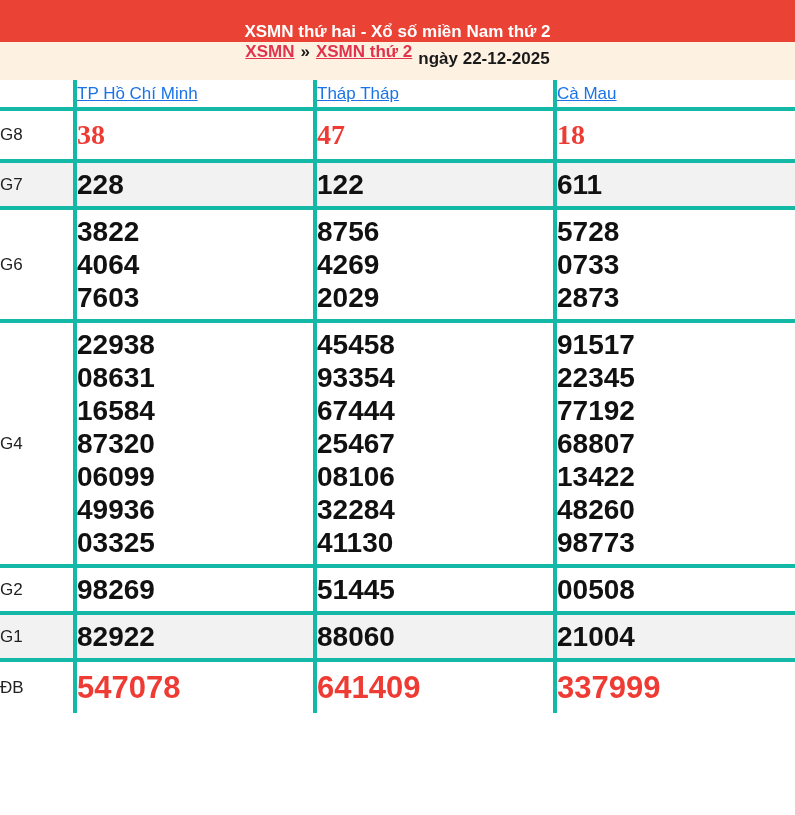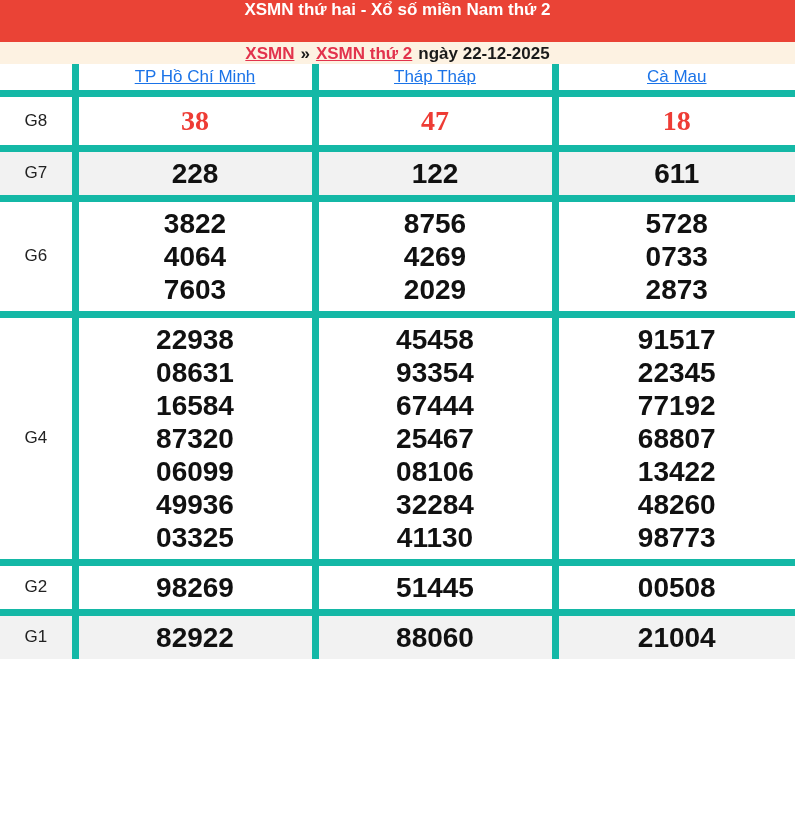--- a/index.html
+++ b/index.html
@@ -9,35 +9,35 @@
     font-family: "Liberation Sans", "DejaVu Sans", sans-serif;
     color: #1a1a1a;
   }
   .page { width: 795px; }
 
   
   .banner {
     background: var(--banner-red, #ea4336);
     height: 42px;
     display: flex;
-    align-items: flex-start;
+    align-items: flex-end;
     justify-content: center;
   }
   .banner-title {
     color: #ffffff;
     font-size: 17px;
     font-weight: bold;
   }
 
   
   .breadcrumb {
     background: var(--breadcrumb-bg, #fdf2e2);
-    height: 22px;
+    height: 38px;
     display: flex;
-    align-items: flex-end;
+    align-items: flex-start;
     justify-content: center;
     gap: 6px;
     font-size: 17px;
     font-weight: bold;
   }
   .breadcrumb a {
     color: var(--link-red, #e2334c);
     text-decoration: underline;
     cursor: pointer;
   }
@@ -47,22 +47,22 @@
   
   table.results {
     width: 795px;
     border-collapse: collapse;
     border-style: hidden;
     table-layout: fixed;
   }
   .results col.c-label { width: 75px; }
   .results col.c-prov  { width: 240px; }
   .results th, .results td {
-    border: 7px solid #14b8a6;
-    text-align: center;
+    border: 4px solid #14b8a6;
+    text-align: left;
     vertical-align: middle;
   }
   .results thead th {
     height: 29px;
     font-weight: normal;
     padding: 2px 0;
     background: #ffffff;
   }
   .results thead a {
     color: var(--link-blue, #1a73e8);
@@ -224,16 +224,28 @@
           <td class="cell">
             <div class="num">82922</div>
           </td>
           <td class="cell">
             <div class="num">88060</div>
           </td>
           <td class="cell">
             <div class="num">21004</div>
           </td>
         </tr>
+        <tr class="hl-red-lg">
+          <td class="label">ĐB</td>
+          <td class="cell">
+            <div class="num">547078</div>
+          </td>
+          <td class="cell">
+            <div class="num">641409</div>
+          </td>
+          <td class="cell">
+            <div class="num">337999</div>
+          </td>
+        </tr>
       </tbody>
   </table>
 
 </div>
 
 </body></html>

